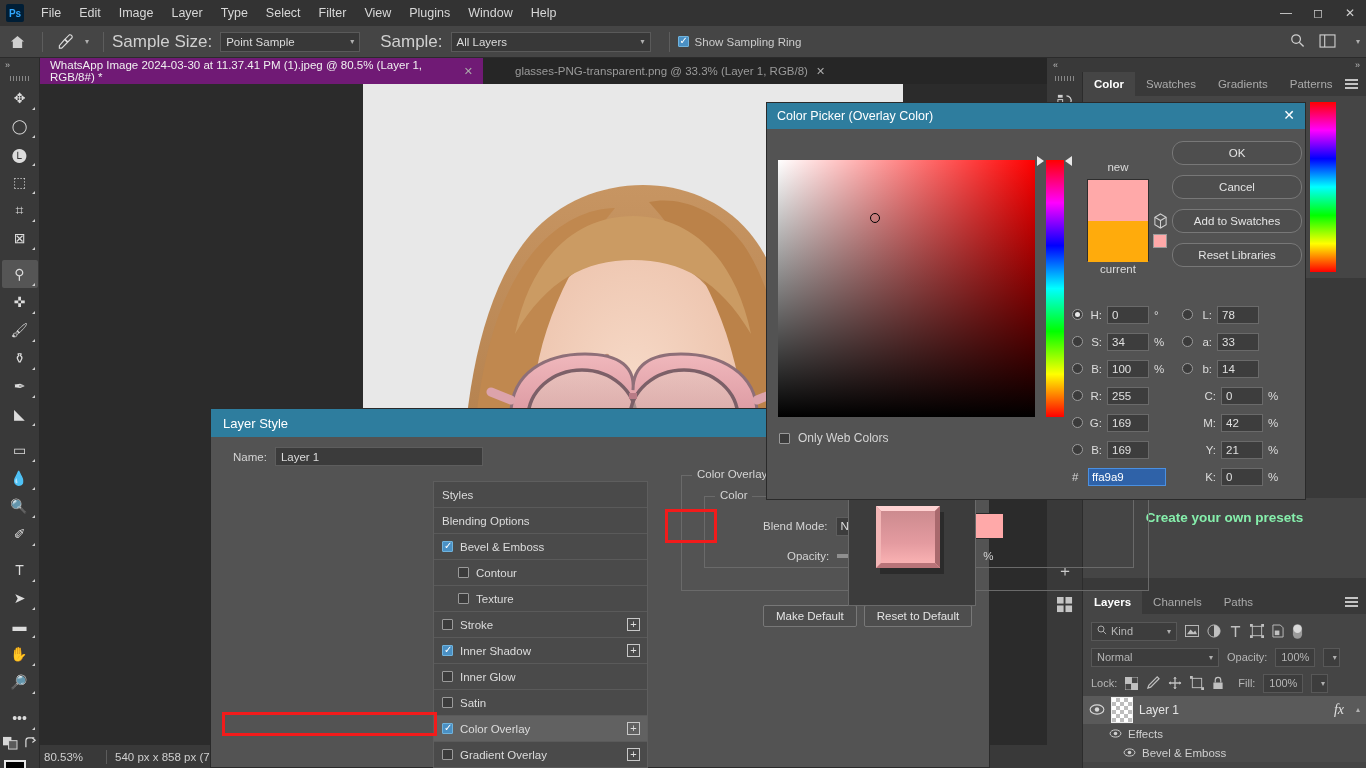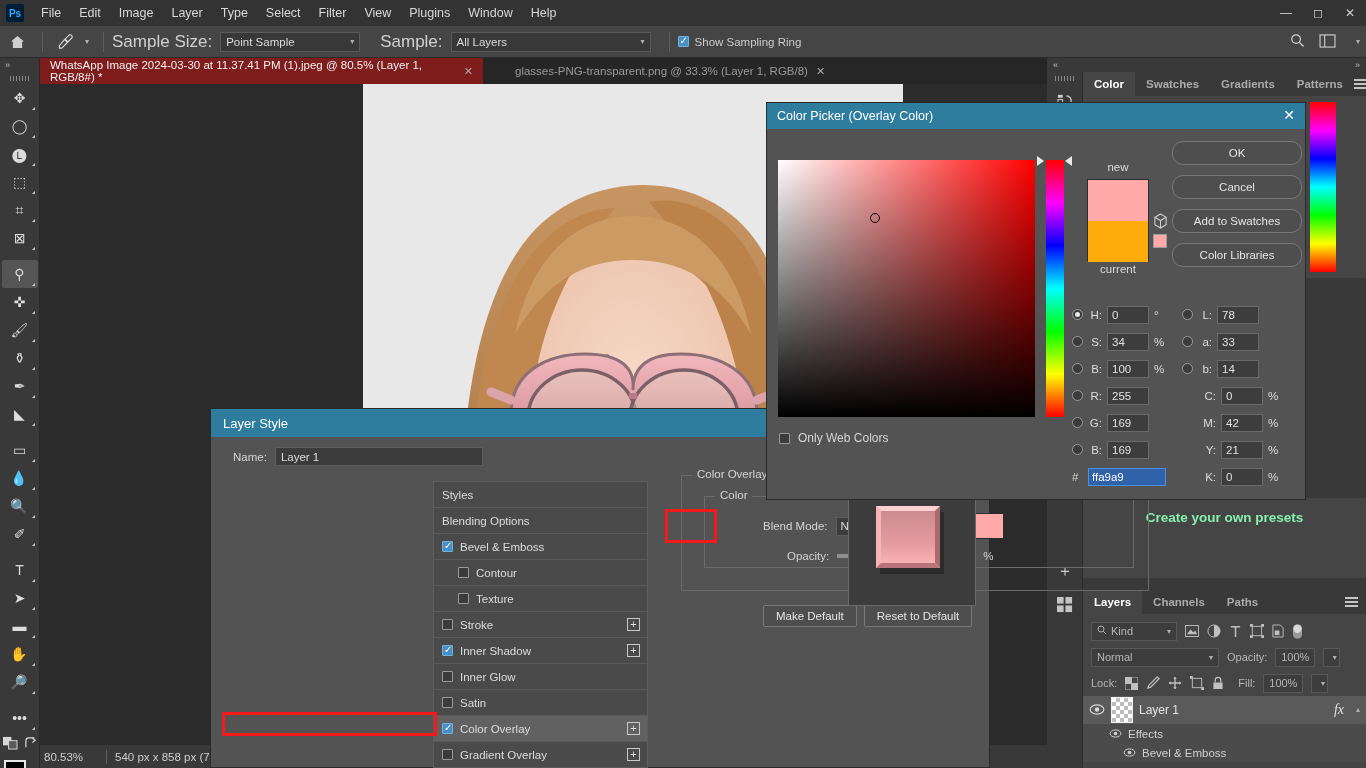--- a/index.html
+++ b/index.html
@@ -32,21 +32,21 @@
   .cb{ width:11px; height:11px; border:1px solid #9a9a9a; background:#3b3b3b; display:inline-block;
     position:relative; vertical-align:middle; border-radius:1px;}
   .cb.on{ background:#4a90c4; border-color:#6fb3dd; }
   .cb.on:after{ content:"✓"; position:absolute; left:1px; top:-2px; font-size:10px; color:#fff; }
   .ob-right{ position:absolute; right:6px; display:flex; align-items:center; gap:14px; }
 
   
   .tabbar{ position:absolute; left:40px; top:58px; width:1326px; height:26px; background:#262626; }
   .tab{ position:absolute; top:0; height:26px; display:flex; align-items:center; gap:8px;
     padding:0 10px; font-size:11.5px; }
-  .tab.active{ background:#7f1d1d; color:#f0f0f0; }
+  .tab.active{ background:#701a75; color:#f0f0f0; }
   .tab.inactive{ background:#262626; color:#9a9a9a; }
   .tab .x{ font-size:11px; color:#aaa; }
 
   
   .toolbar{ position:absolute; left:0; top:58px; width:40px; height:710px; background:#393939;
     border-right:1px solid #2a2a2a; }
   .tb-arrows{ height:14px; font-size:9px; color:#bbb; display:flex; align-items:center;
     justify-content:flex-start; padding-left:5px;}
   .tb-grip{ height:12px; display:flex; align-items:center; justify-content:center; }
   .tb-grip span{ width:20px; height:5px;
@@ -75,21 +75,21 @@
   
   .rdock{ position:absolute; left:1047px; top:58px; width:319px; height:710px; background:#393939; }
   .rdock-top{ position:absolute; left:0; top:0; width:319px; height:14px; background:#393939;
     font-size:9px; color:#bbb; display:flex; justify-content:space-between; padding:0 6px; align-items:center;}
   .icon-rail{ position:absolute; left:0; top:14px; width:36px; height:696px; background:#393939;
     border-right:1px solid #2c2c2c; }
   .rail-icon{ width:36px; height:34px; display:flex; align-items:center; justify-content:center; color:#ccc;}
 
   .panel-color{ position:absolute; left:36px; top:14px; width:283px; height:206px; background:#454545; }
   .ptabs{ height:24px; background:#393939; display:flex; align-items:stretch; }
-  .ptab{ padding:0 11px; display:flex; align-items:center; font-size:11.5px; color:#aaa;font-weight:bold; }
+  .ptab{ padding:0 11px; display:flex; align-items:center; font-size:11.5px; color:#aaa; }
   .ptab.active{ background:#454545; color:#fff; font-weight:bold; }
   .pmenu{ margin-left:auto; display:flex; align-items:center; padding-right:8px; }
   .hamburger span{ display:block; width:13px; height:2px; background:#c4c4c4; margin:2px 0; }
 
   .presets-strip{ position:absolute; left:36px; top:440px; width:283px; height:80px;
     background:#454545; display:flex; flex-direction:column; }
   .presets-title{ text-align:center; font-size:13.5px; font-weight:bold; color:#86efac; padding-top:12px;}
 
   .panel-layers{ position:absolute; left:36px; top:532px; width:283px; height:236px; background:#454545; }
   .lp-row{ display:flex; align-items:center; gap:8px; padding:0 8px; height:26px; }
@@ -838,21 +838,21 @@
           <path d="M8 1 l6 3.5 v8 L8 16 L2 12.5 v-8 Z" fill="none" stroke="#d0d0d0" stroke-width="1.1"></path>
           <path d="M2 4.5 L8 8 l6 -3.5 M8 8 v8" fill="none" stroke="#d0d0d0" stroke-width="1.1"></path>
         </svg>
     </span>
     <span style="position:absolute;left:386px;top:131px;width:14px;height:14px;background:#ffa9a9;border:1px solid #9a9a9a;"></span>
 
     <div class="cp-buttons">
       <div class="btn pill" style="width:130px;height:24px;">OK</div>
       <div class="btn pill" style="width:130px;height:24px;margin-top:10px;">Cancel</div>
       <div class="btn pill" style="width:130px;height:24px;margin-top:10px;">Add to Swatches</div>
-      <div class="btn pill" style="width:130px;height:24px;margin-top:10px;">Color Libraries</div>
+      <div class="btn pill" style="width:130px;height:24px;margin-top:10px;">Reset Libraries</div>
     </div>
 
     <label style="position:absolute;left:12px;top:328px;display:flex;align-items:center;gap:8px;font-size:12px;">
       <span class="cb"></span>
       <span>Only Web Colors</span>
     </label>
 
     <div class="cp-fields">
       <div style="display:flex;">
         <div id="col-hsb" style="width:110px;">

